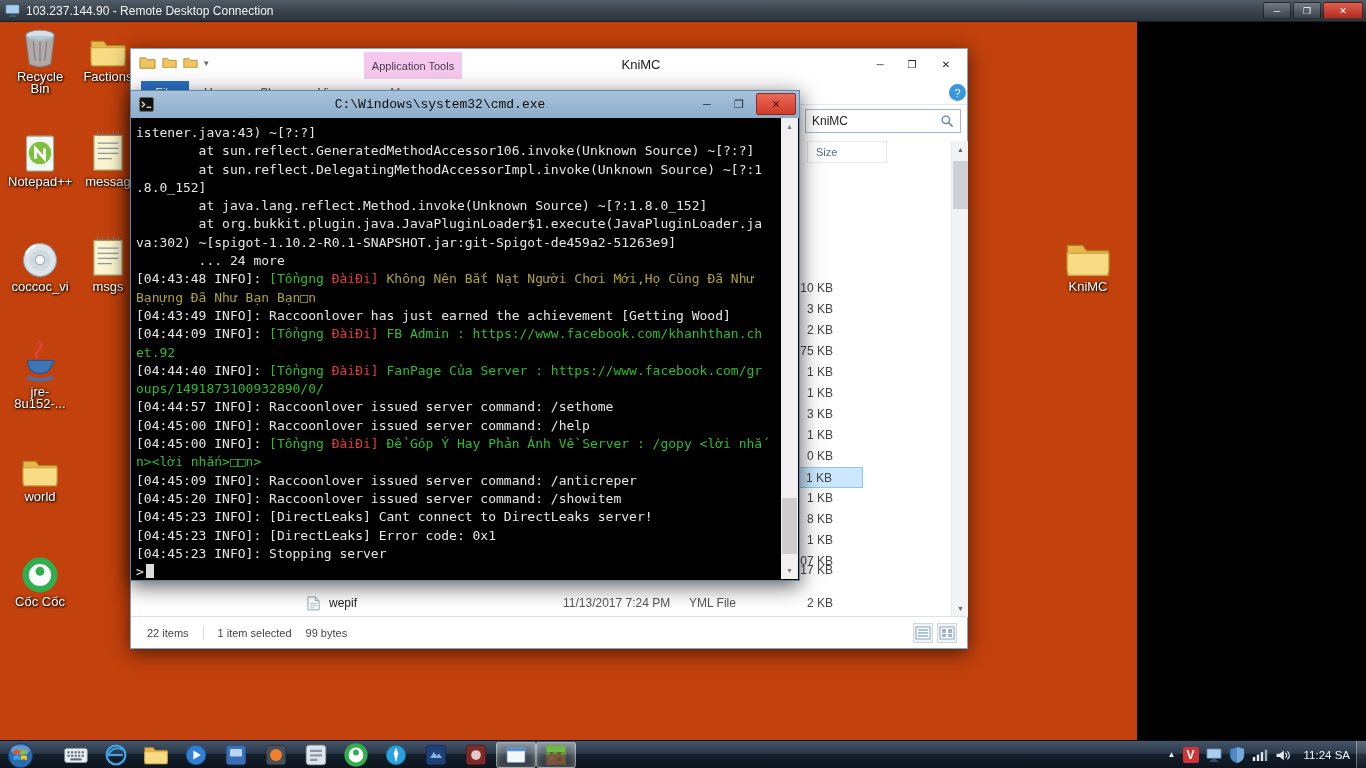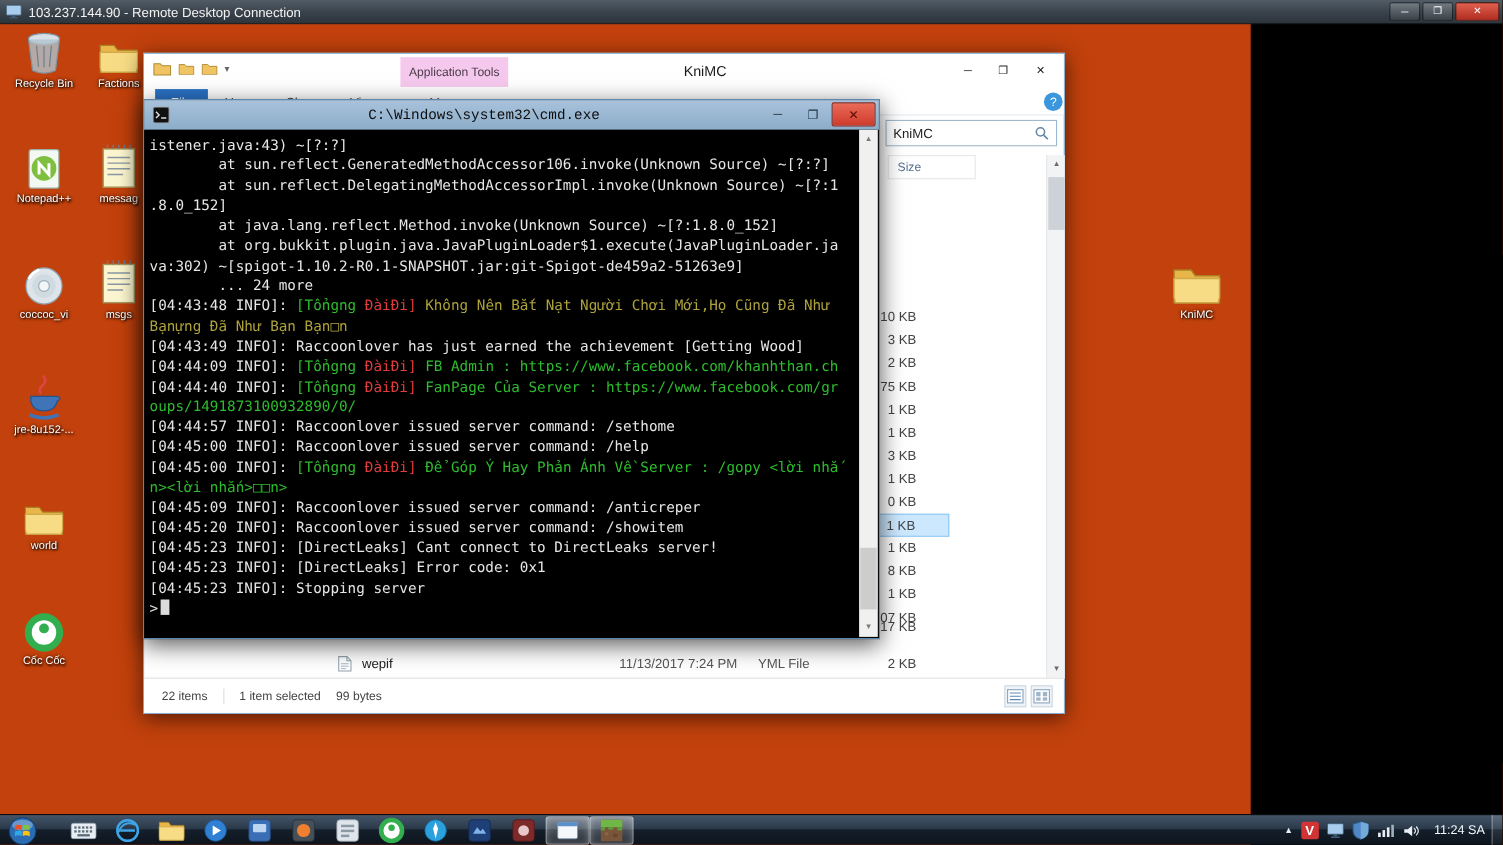--- a/index.html
+++ b/index.html
@@ -14,21 +14,21 @@
 #rdp-title{margin-left:6px;}
 .rdp-btns{position:absolute;right:3px;top:2px;display:flex;gap:2px;}
 .rb{width:28px;height:17px;display:flex;align-items:center;justify-content:center;font-size:9px;
  color:#fff;background:linear-gradient(rgba(255,255,255,.22),rgba(255,255,255,.05));
  border:1px solid rgba(0,0,0,.55);border-radius:2px;}
 .rb.close{width:40px;background:linear-gradient(#e0614f,#b02d1f);}
 
 
 .desk-icon{position:absolute;width:64px;text-align:center;cursor:default;z-index:1;}
 .desk-icon .ic{height:42px;display:flex;align-items:flex-end;justify-content:center;}
-.desk-icon .lbl{margin-top:3px;color:#fff;font-size:10px;line-height:12px;text-shadow:1px 1px 2px #000,0 0 3px #000;}
+.desk-icon .lbl{margin-top:3px;color:#fff;font-size:13px;line-height:12px;text-shadow:1px 1px 2px #000,0 0 3px #000;}
 
 
 #explorer{position:absolute;left:130px;top:48px;width:838px;height:601px;background:#fff;
  border:1px solid #7ba7cc;box-shadow:0 4px 18px rgba(0,0,0,.6);z-index:10;}
 .ex-title{position:absolute;left:0;top:0;right:0;height:32px;background:#fff;}
 .qat{position:absolute;left:8px;top:7px;display:flex;align-items:center;gap:6px;color:#666;font-size:9px;}
 .apptools{position:absolute;left:233px;top:3px;width:98px;height:27px;background:var(--pink,#f5c9ee);
  color:#4c3b49;font-size:11px;display:flex;align-items:center;justify-content:center;}
 .ex-title-text{position:absolute;left:420px;top:8px;width:180px;text-align:center;font-size:13px;color:#1a1a1a;}
 .ex-btns{position:absolute;right:4px;top:5px;display:flex;gap:2px;}
@@ -384,20 +384,21 @@
           <div class="cline"><span class="c-w">        at sun.reflect.DelegatingMethodAccessorImpl.invoke(Unknown Source) ~[?:1</span></div>
           <div class="cline"><span class="c-w">.8.0_152]</span></div>
           <div class="cline"><span class="c-w">        at java.lang.reflect.Method.invoke(Unknown Source) ~[?:1.8.0_152]</span></div>
           <div class="cline"><span class="c-w">        at org.bukkit.plugin.java.JavaPluginLoader$1.execute(JavaPluginLoader.ja</span></div>
           <div class="cline"><span class="c-w">va:302) ~[spigot-1.10.2-R0.1-SNAPSHOT.jar:git-Spigot-de459a2-51263e9]</span></div>
           <div class="cline"><span class="c-w">        ... 24 more</span></div>
           <div class="cline"><span class="c-w">[04:43:48 INFO]: </span><span class="c-g">[Tổngng </span><span class="c-r">ĐàiĐi]</span><span class="c-y"> Không Nên Bắt Nạt Người Chơi Mới,Họ Cũng Đã Như</span></div>
           <div class="cline"><span class="c-y">Bạnựng Đã Như Bạn Bạn□n</span></div>
           <div class="cline"><span class="c-w">[04:43:49 INFO]: Raccoonlover has just earned the achievement [Getting Wood]</span></div>
           <div class="cline"><span class="c-w">[04:44:09 INFO]: </span><span class="c-g">[Tổngng </span><span class="c-r">ĐàiĐi]</span><span class="c-g"> FB Admin : https://www.facebook.com/khanhthan.ch</span></div>
+          <div class="cline"><span class="c-g">et.92</span></div>
           <div class="cline"><span class="c-w">[04:44:40 INFO]: </span><span class="c-g">[Tổngng </span><span class="c-r">ĐàiĐi]</span><span class="c-g"> FanPage Của Server : https://www.facebook.com/gr</span></div>
           <div class="cline"><span class="c-g">oups/1491873100932890/0/</span></div>
           <div class="cline"><span class="c-w">[04:44:57 INFO]: Raccoonlover issued server command: /sethome</span></div>
           <div class="cline"><span class="c-w">[04:45:00 INFO]: Raccoonlover issued server command: /help</span></div>
           <div class="cline"><span class="c-w">[04:45:00 INFO]: </span><span class="c-g">[Tổngng </span><span class="c-r">ĐàiĐi]</span><span class="c-g"> Để Góp Ý Hay Phản Ánh Về Server : /gopy &lt;lời nhắ</span></div>
           <div class="cline"><span class="c-g">n&gt;&lt;lời nhắn&gt;□□n&gt;</span></div>
           <div class="cline"><span class="c-w">[04:45:09 INFO]: Raccoonlover issued server command: /anticreper</span></div>
           <div class="cline"><span class="c-w">[04:45:20 INFO]: Raccoonlover issued server command: /showitem</span></div>
           <div class="cline"><span class="c-w">[04:45:23 INFO]: [DirectLeaks] Cant connect to DirectLeaks server!</span></div>
           <div class="cline"><span class="c-w">[04:45:23 INFO]: [DirectLeaks] Error code: 0x1</span></div>

